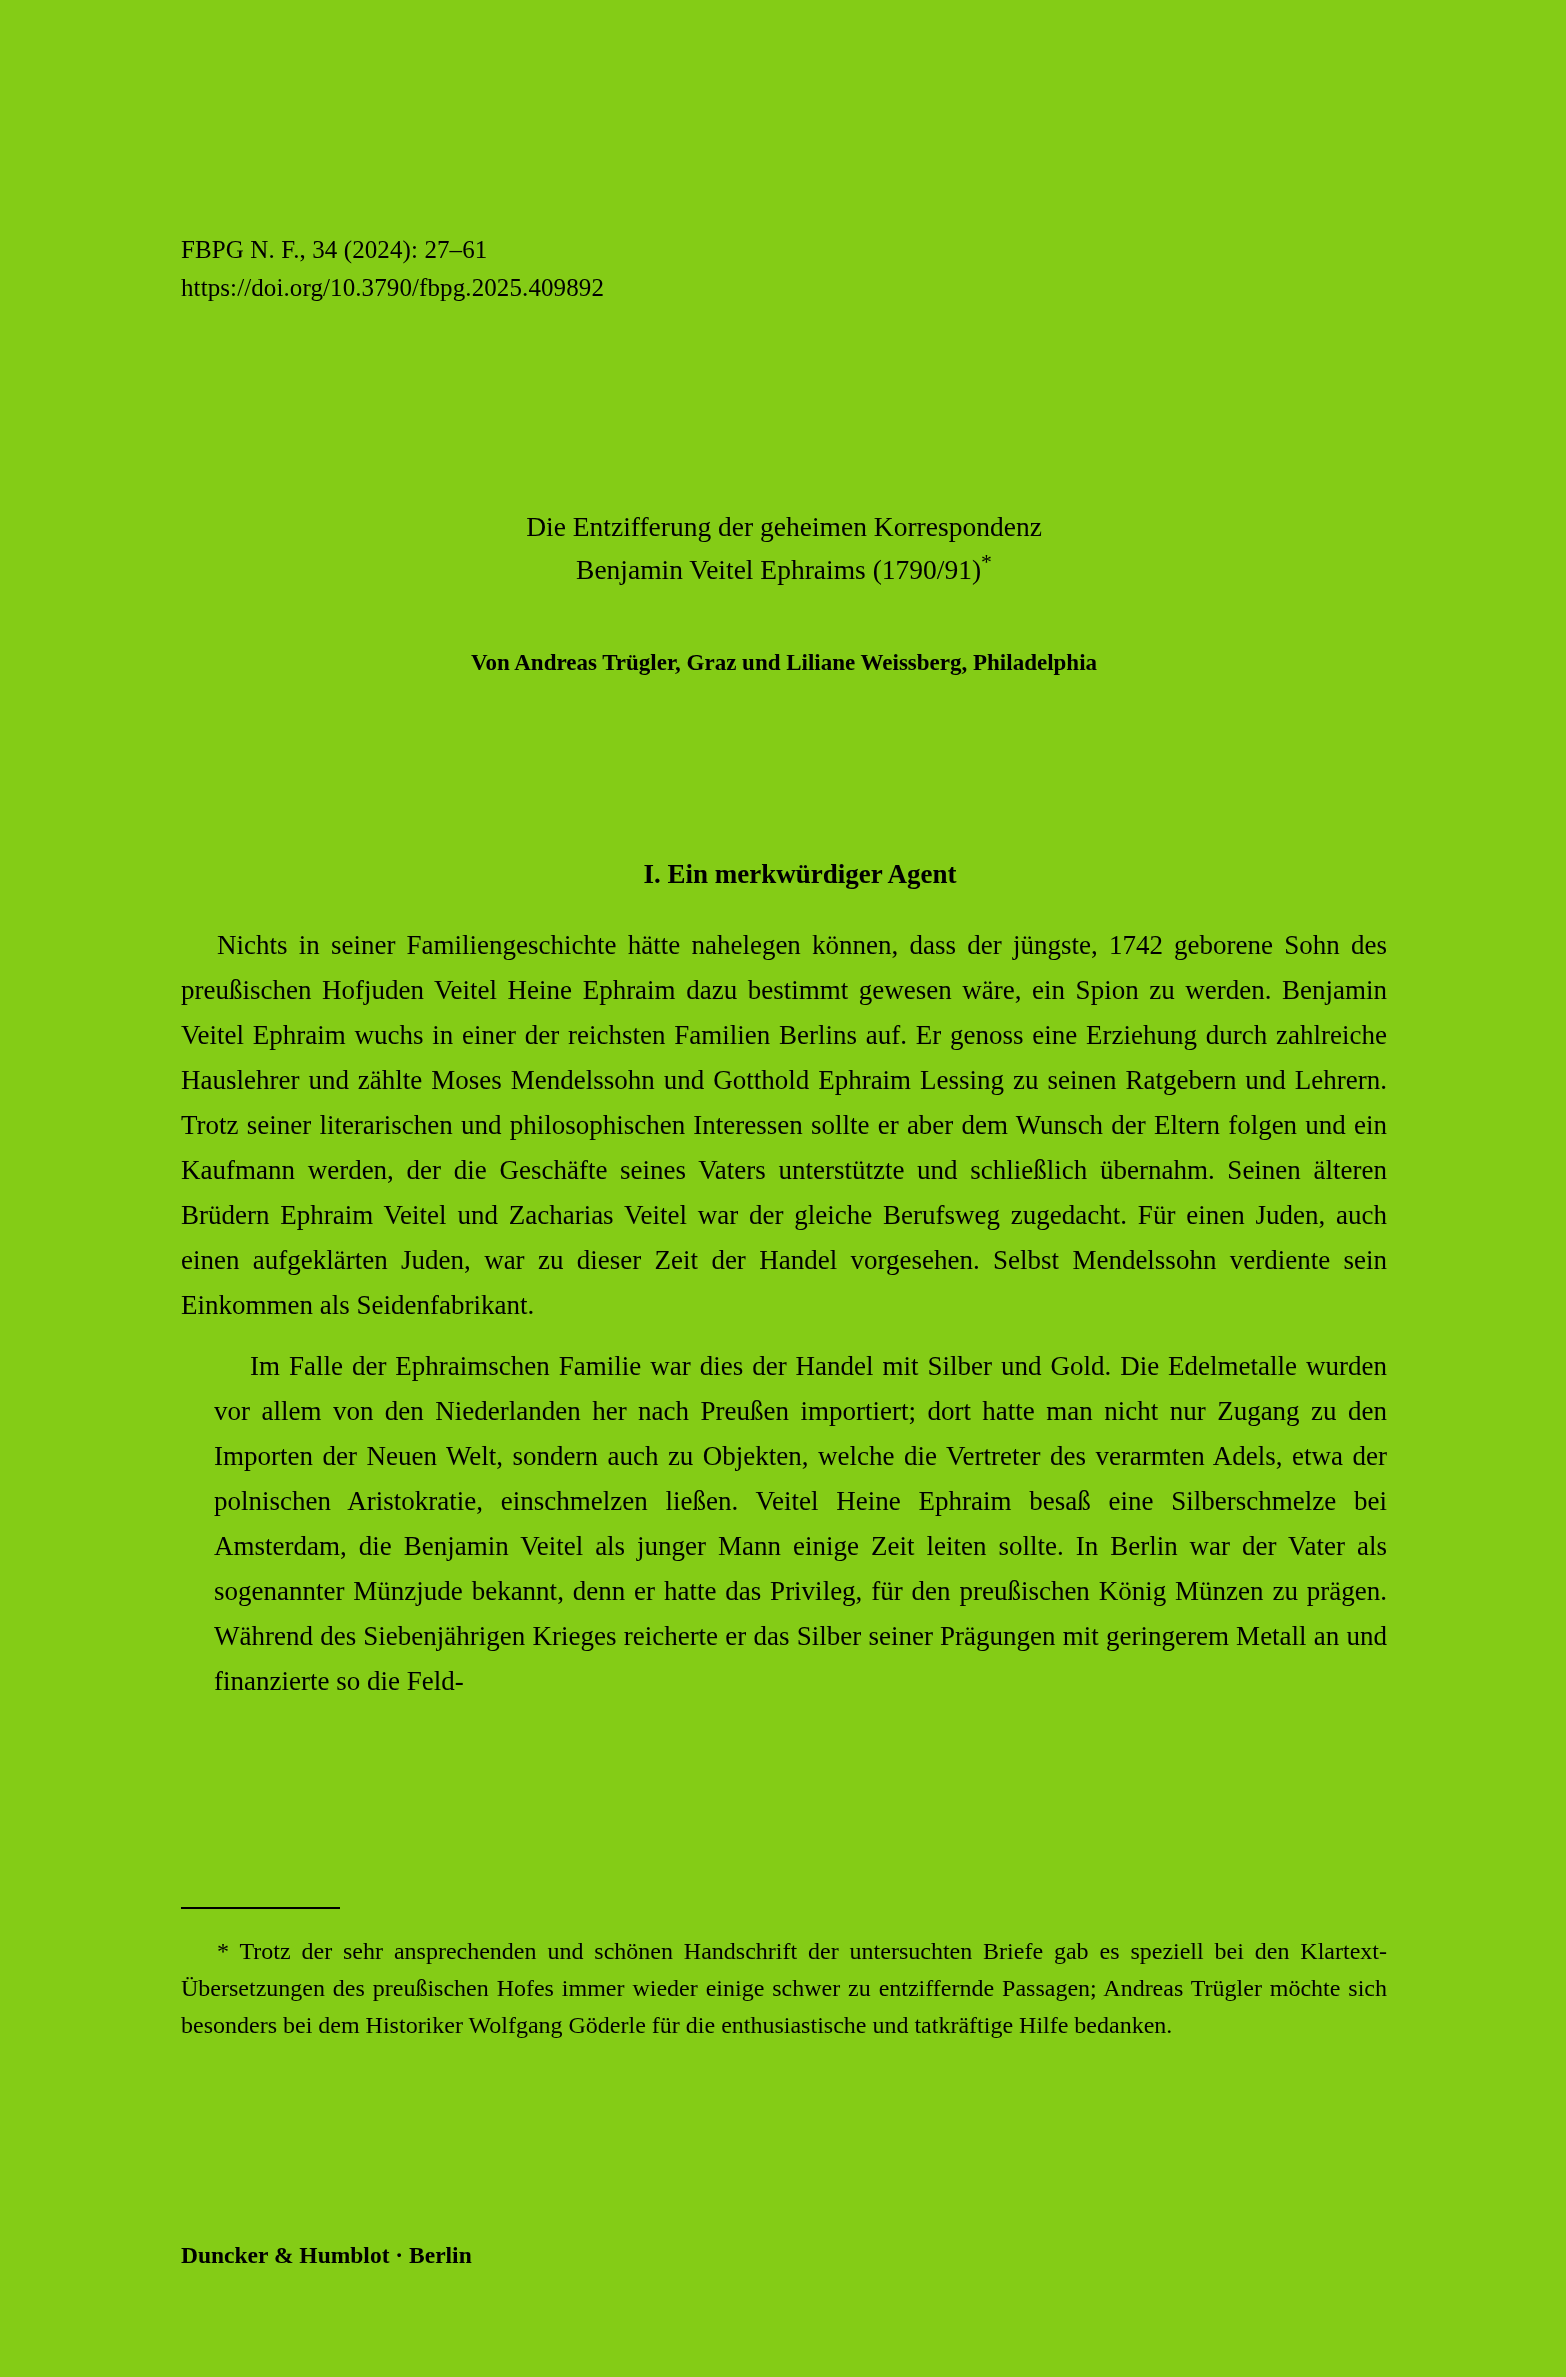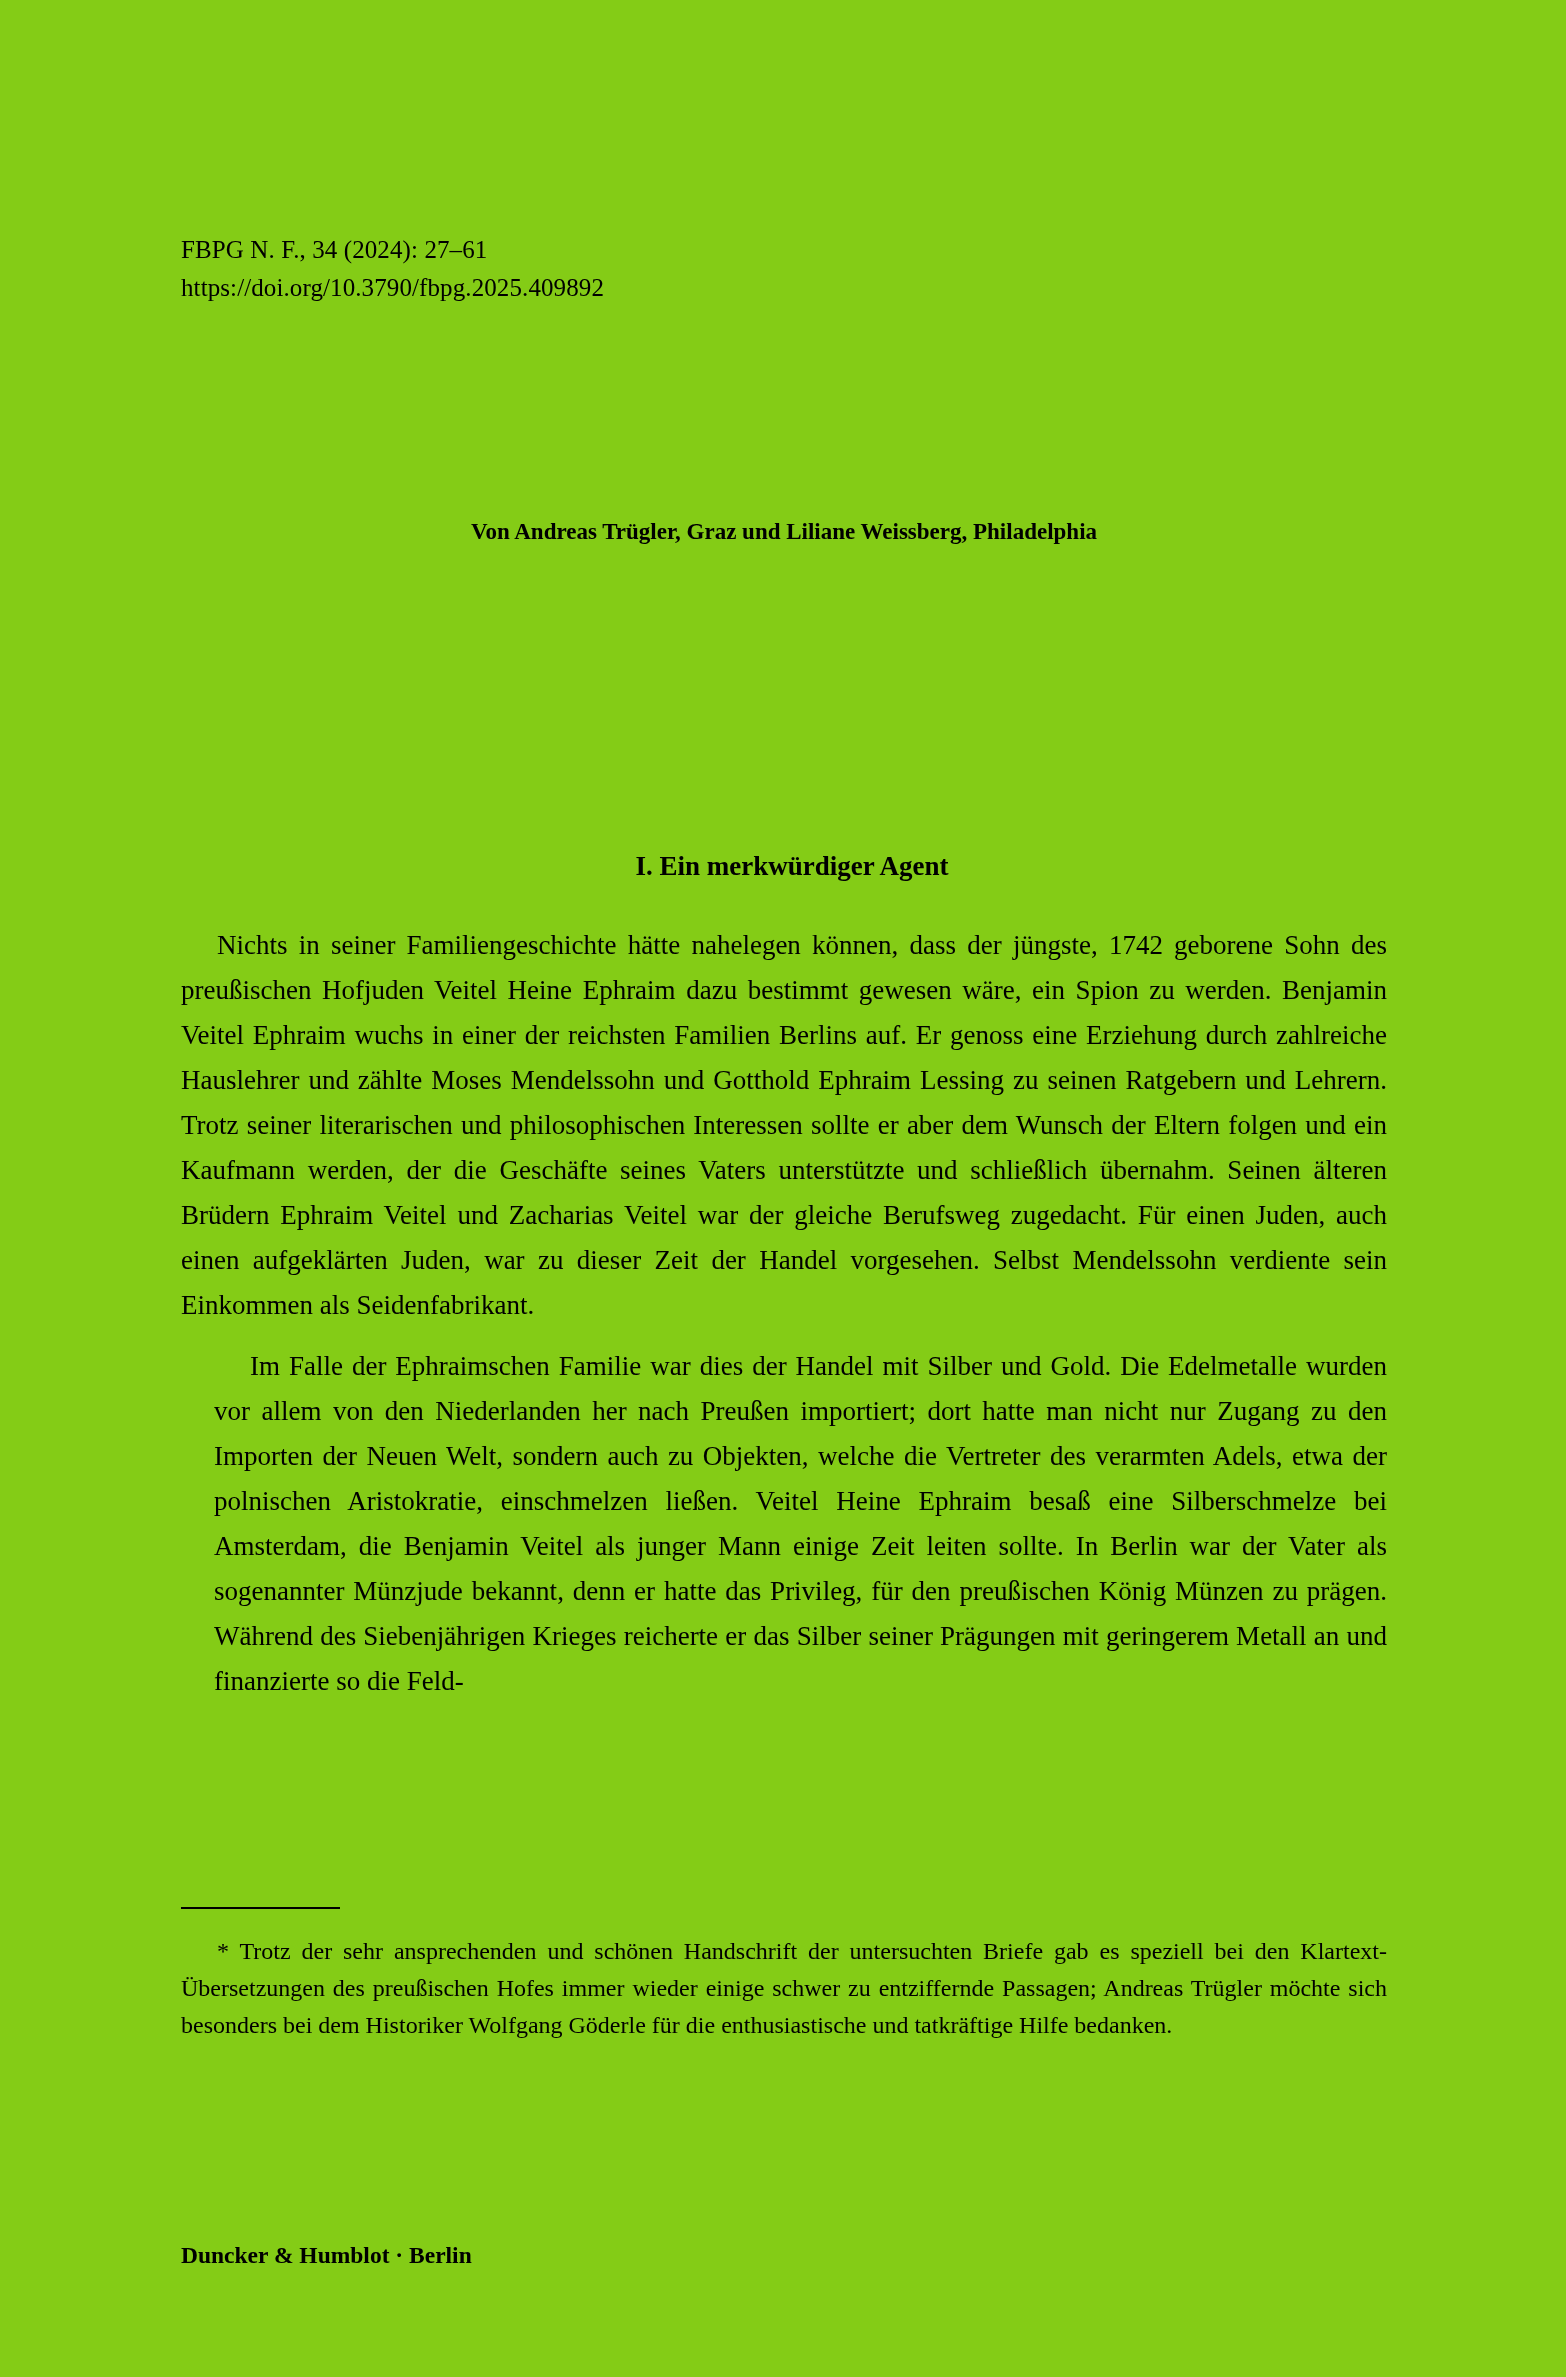--- a/index.html
+++ b/index.html
@@ -75,21 +75,21 @@
   
   .section-heading {
     position: absolute;
     left: 181px;
     top: 838px;
     width: 1206px;
     text-align: center;
     font-size: 27px;
     font-weight: bold;
     line-height: 40px;
-    margin: 8px;
+    margin: 16px;
   }
 
   
   .body-text {
     position: absolute;
     left: 181px;
     top: 923px;
     width: 1206px;
   }
   .body-text p {
@@ -144,20 +144,24 @@
 <body>
 
 <div class="page">
 
   <div class="journal-head">
     <span class="line">FBPG N. F., 34 (2024): 27–61</span>
     <span class="line">https://doi.org/10.3790/fbpg.2025.409892</span>
   </div>
 
   <div class="title-block">
+    <div class="subtitle">
+      <span class="sub-line">Die Entzifferung der geheimen Korrespondenz</span>
+      <span class="sub-line"><span>Benjamin Veitel Ephraims (1790/91)</span><span class="fn-marker">*</span></span>
+    </div>
     <div class="byline">Von Andreas Trügler, Graz und Liliane Weissberg, Philadelphia</div>
   </div>
 
   <h2 class="section-heading">I. Ein merkwürdiger Agent</h2>
 
   <div class="body-text">
     <p>Nichts in seiner Familiengeschichte hätte nahelegen können, dass der jüngste, 1742 geborene Sohn des preußischen Hofjuden Veitel Heine Ephraim dazu bestimmt gewesen wäre, ein Spion zu werden. Benjamin Veitel Ephraim wuchs in einer der reichsten Familien Berlins auf. Er genoss eine Erziehung durch zahlreiche Hauslehrer und zählte Moses Mendelssohn und Gotthold Ephraim Lessing zu seinen Ratgebern und Lehrern. Trotz seiner literarischen und philosophischen Interessen sollte er aber dem Wunsch der Eltern folgen und ein Kaufmann werden, der die Geschäfte seines Vaters unterstützte und schließlich übernahm. Seinen älteren Brüdern Ephraim Veitel und Zacharias Veitel war der gleiche Berufsweg zugedacht. Für einen Juden, auch einen aufgeklärten Juden, war zu dieser Zeit der Handel vorgesehen. Selbst Mendelssohn verdiente sein Einkommen als Seidenfabrikant.</p>
     <p>Im Falle der Ephraimschen Familie war dies der Handel mit Silber und Gold. Die Edelmetalle wurden vor allem von den Niederlanden her nach Preußen importiert; dort hatte man nicht nur Zugang zu den Importen der Neuen Welt, sondern auch zu Objekten, welche die Vertreter des verarmten Adels, etwa der polnischen Aristokratie, einschmelzen ließen. Veitel Heine Ephraim besaß eine Silberschmelze bei Amsterdam, die Benjamin Veitel als junger Mann einige Zeit leiten sollte. In Berlin war der Vater als sogenannter Münzjude bekannt, denn er hatte das Privileg, für den preußischen König Münzen zu prägen. Während des Siebenjährigen Krieges reicherte er das Silber seiner Prägungen mit geringerem Metall an und finanzierte so die Feld-</p>
   </div>
 

